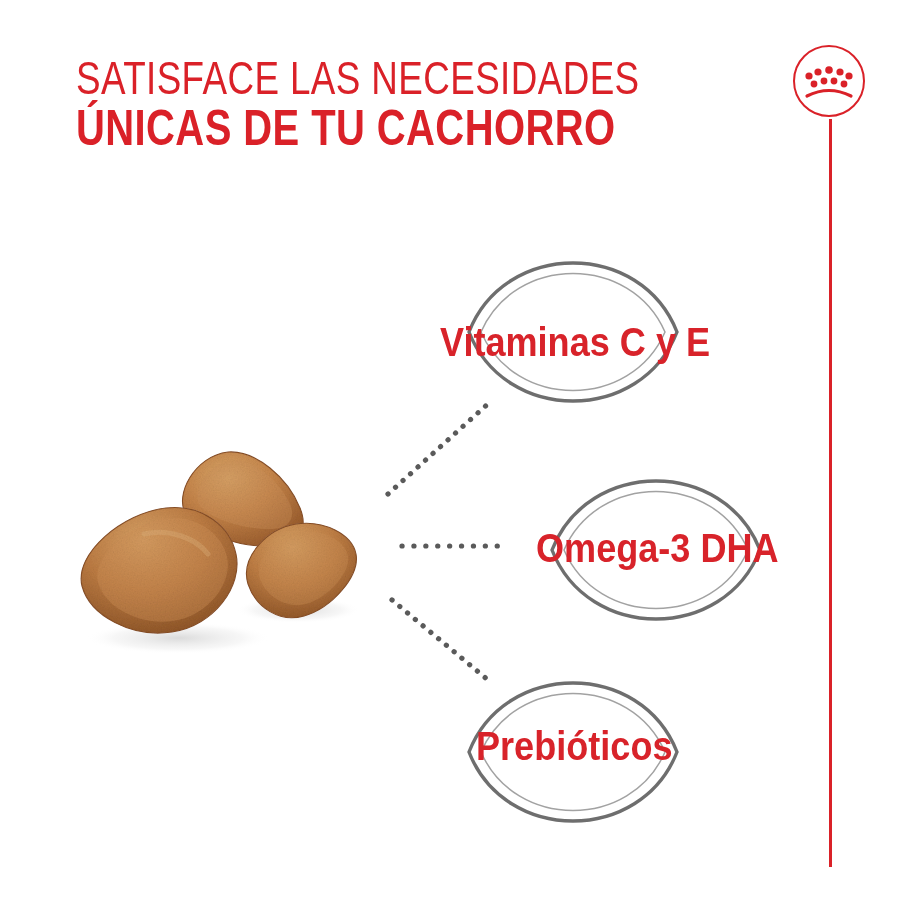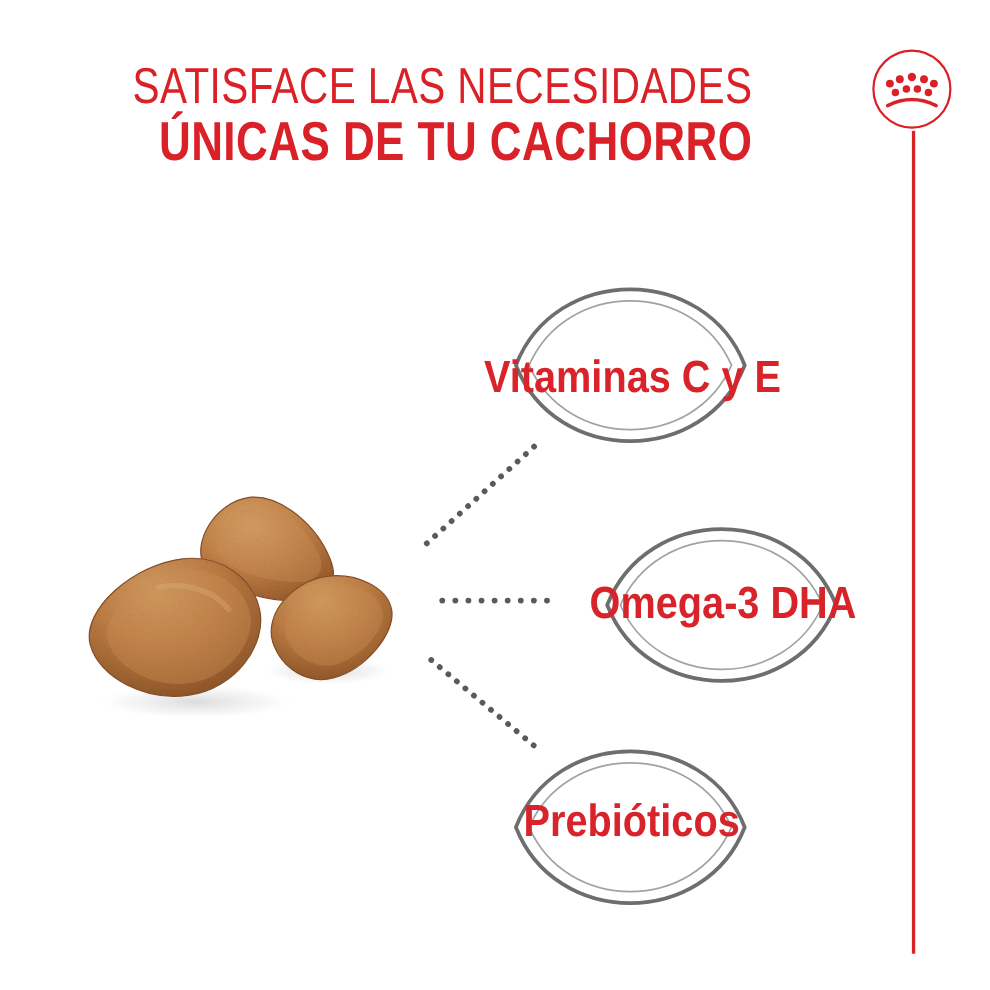--- a/index.html
+++ b/index.html
@@ -15,21 +15,21 @@
     width:900px;height:900px;
     background:#ffffff;
     overflow:hidden;
   }
 
   
   #title-block{
     position:absolute;
     left:0; top:55px;
     width:760px;
-    text-align:right;
+    text-align:left;
     line-height:1.0;
     user-select:none;
   }
   .title-line{
     color:#DA2128;
     font-family:"Liberation Sans Narrow","Liberation Sans",sans-serif;
     letter-spacing:0.5px;
     white-space:nowrap;
     display:block;
     transform-origin:center top;

